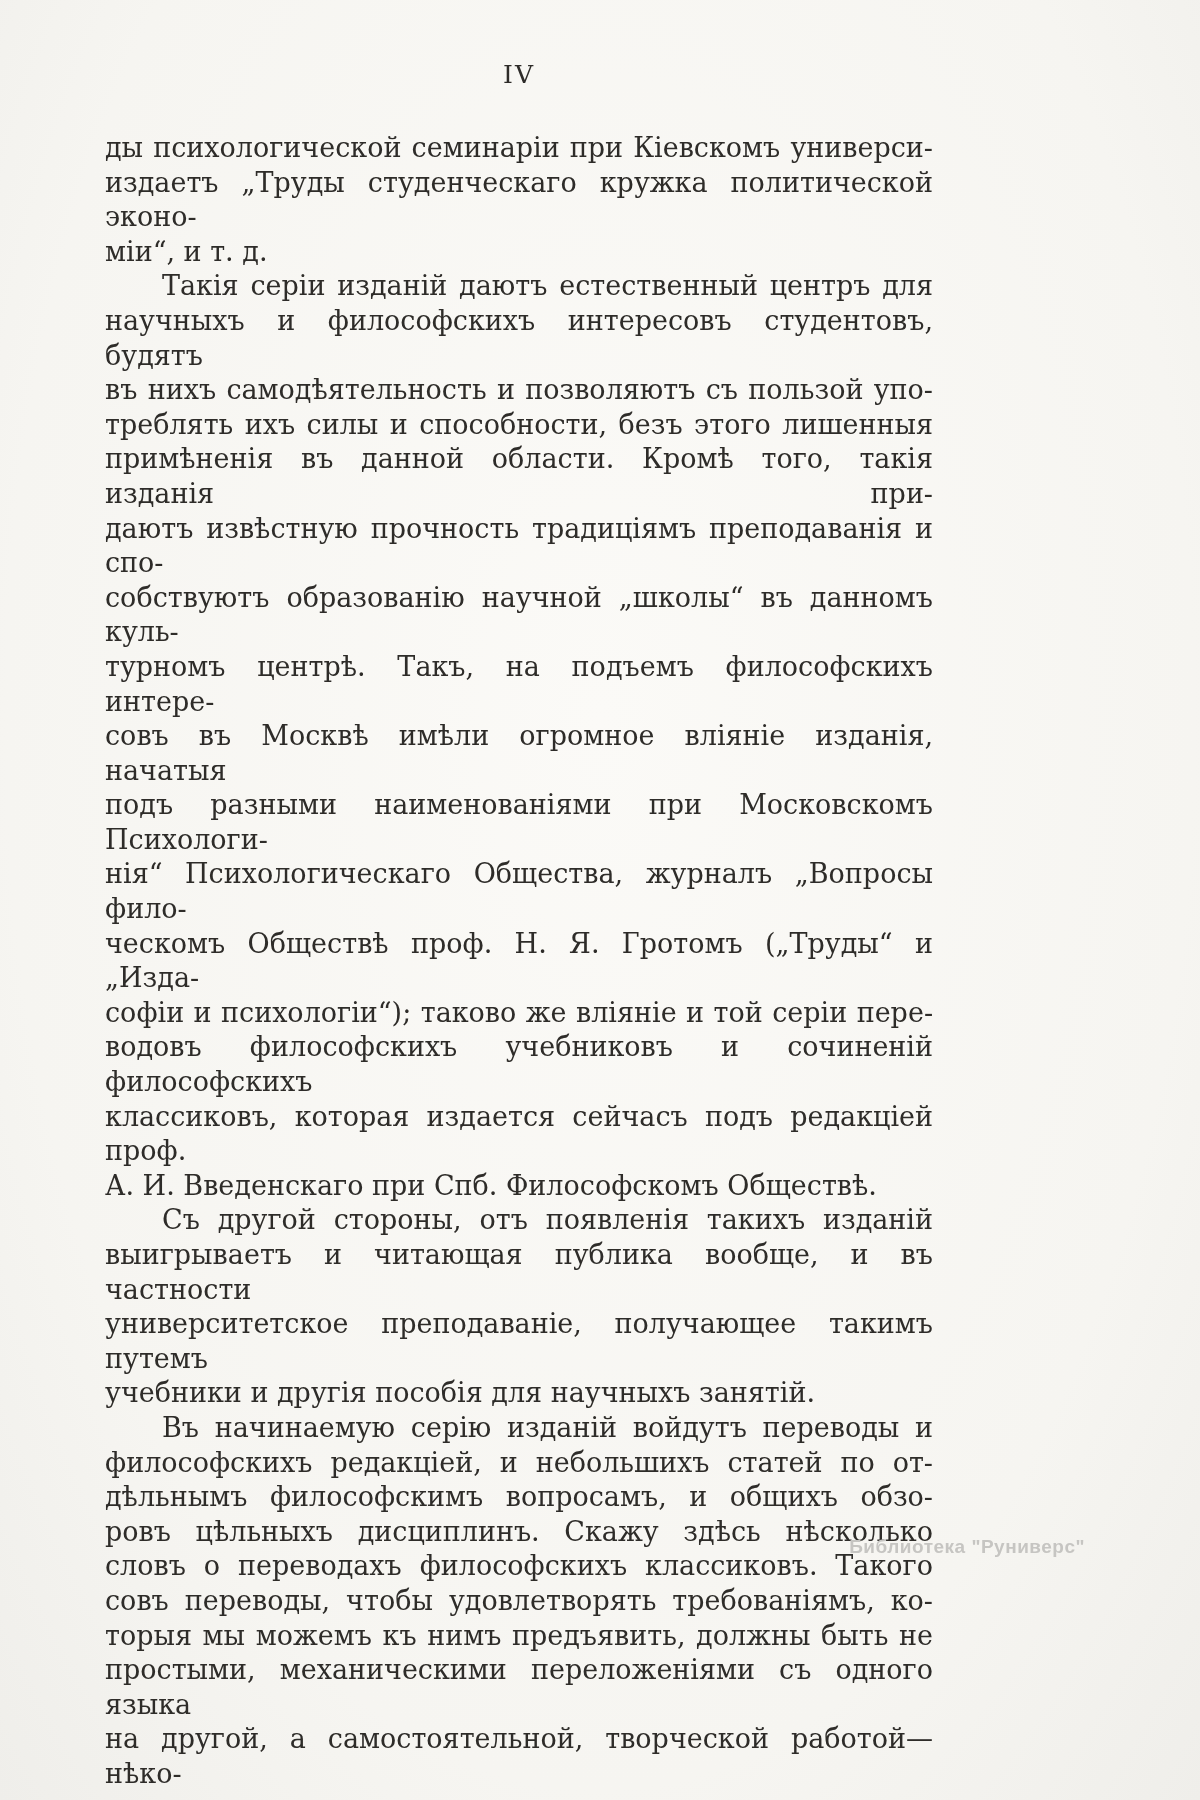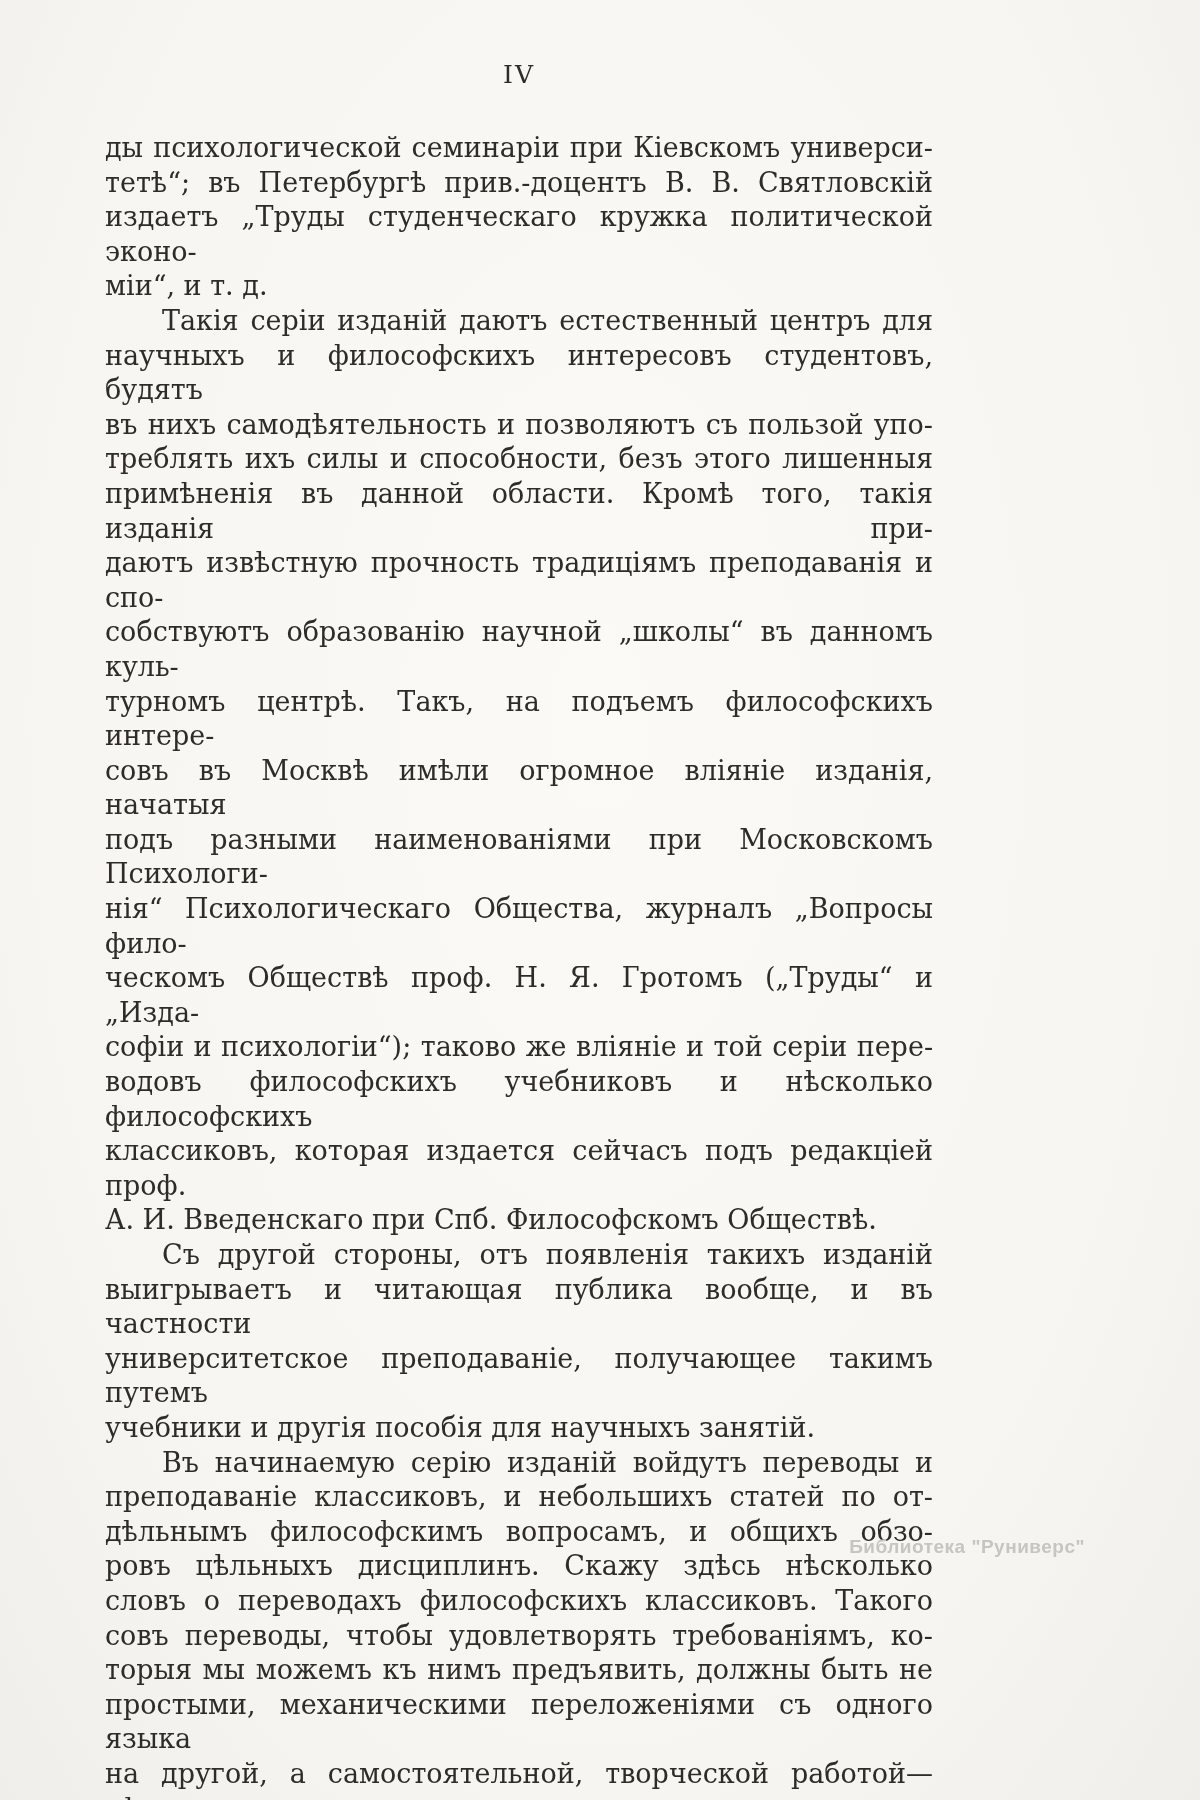--- a/index.html
+++ b/index.html
@@ -65,51 +65,50 @@
 </style>
 </head>
 <body>
 
 <div class="page">
   <div class="page-number">IV</div>
 
   <div class="text-column">
       <div class="paragraph">
         <div class="line">ды психологической семинаріи при Кіевскомъ универси-</div>
-        <div class="line">тетѣ“; въ Петербургѣ прив.-доцентъ В. В. Святловскій</div>
         <div class="line">издаетъ „Труды студенческаго кружка политической эконо-</div>
         <div class="line last">міи“, и т. д.</div>
       </div>
       <div class="paragraph">
         <div class="line indent">Такія серіи изданій даютъ естественный центръ для</div>
         <div class="line">научныхъ и философскихъ интересовъ студентовъ, будятъ</div>
         <div class="line">въ нихъ самодѣятельность и позволяютъ съ пользой упо-</div>
         <div class="line">треблять ихъ силы и способности, безъ этого лишенныя</div>
         <div class="line">примѣненія въ данной области. Кромѣ того, такія изданія при-</div>
         <div class="line">даютъ извѣстную прочность традиціямъ преподаванія и спо-</div>
         <div class="line">собствуютъ образованію научной „школы“ въ данномъ куль-</div>
         <div class="line">турномъ центрѣ. Такъ, на подъемъ философскихъ интере-</div>
         <div class="line">совъ въ Москвѣ имѣли огромное вліяніе изданія, начатыя</div>
         <div class="line">подъ разными наименованіями при Московскомъ Психологи-</div>
         <div class="line">нія“ Психологическаго Общества, журналъ „Вопросы фило-</div>
         <div class="line">ческомъ Обществѣ проф. Н. Я. Гротомъ („Труды“ и „Изда-</div>
         <div class="line">софіи и психологіи“); таково же вліяніе и той серіи пере-</div>
-        <div class="line">водовъ философскихъ учебниковъ и нѣсколько философскихъ</div>
+        <div class="line">водовъ философскихъ учебниковъ и сочиненій философскихъ</div>
         <div class="line">классиковъ, которая издается сейчасъ подъ редакціей проф.</div>
         <div class="line last">А. И. Введенскаго при Спб. Философскомъ Обществѣ.</div>
       </div>
       <div class="paragraph">
         <div class="line indent">Съ другой стороны, отъ появленія такихъ изданій</div>
         <div class="line">выигрываетъ и читающая публика вообще, и въ частности</div>
         <div class="line">университетское преподаваніе, получающее такимъ путемъ</div>
         <div class="line last">учебники и другія пособія для научныхъ занятій.</div>
       </div>
       <div class="paragraph">
         <div class="line indent">Въ начинаемую серію изданій войдутъ переводы и</div>
-        <div class="line">преподаваніе классиковъ, и небольшихъ статей по от-</div>
+        <div class="line">философскихъ редакціей, и небольшихъ статей по от-</div>
         <div class="line">дѣльнымъ философскимъ вопросамъ, и общихъ обзо-</div>
         <div class="line">ровъ цѣльныхъ дисциплинъ. Скажу здѣсь нѣсколько</div>
         <div class="line">словъ о переводахъ философскихъ классиковъ. Такого</div>
         <div class="line">совъ переводы, чтобы удовлетворять требованіямъ, ко-</div>
         <div class="line">торыя мы можемъ къ нимъ предъявить, должны быть не</div>
         <div class="line">простыми, механическими переложеніями съ одного языка</div>
         <div class="line">на другой, а самостоятельной, творческой работой—нѣко-</div>
       </div>
     </div>
 

